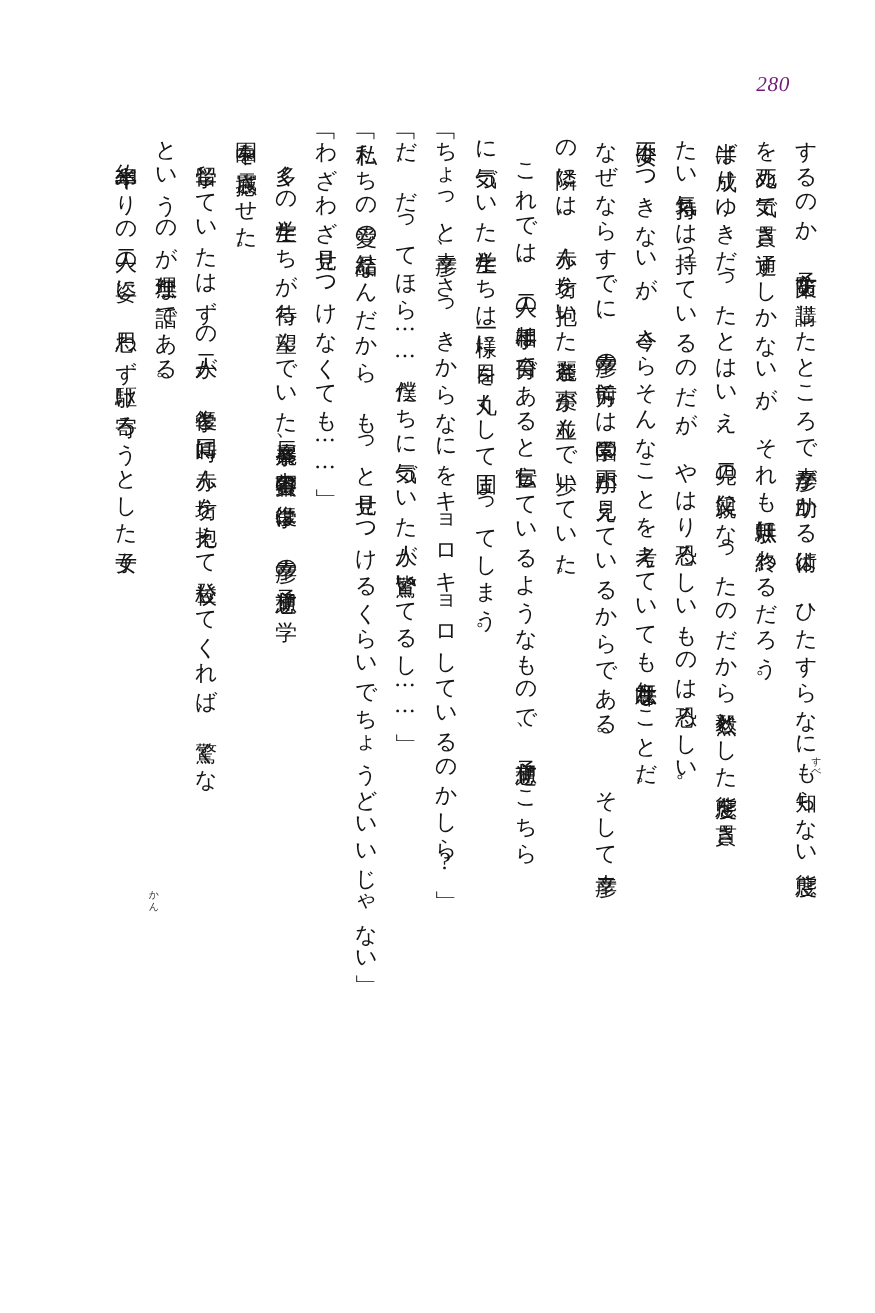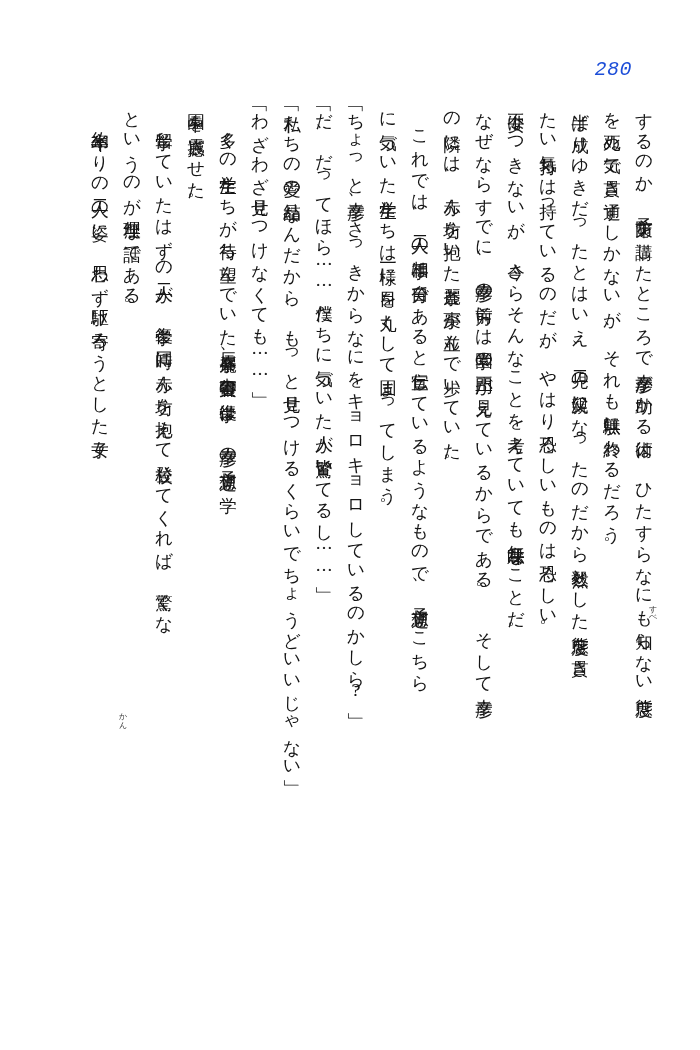--- a/index.html
+++ b/index.html
@@ -19,25 +19,25 @@
     position: absolute;
     left: 0; top: 0;
     width: 700px;
     height: 1050px;
     background: #fff;
   }
   .page-number {
     position: absolute;
     top: 58px;
     right: 68px;
-    font-size: 20px;
+    font-size: 17px;
     font-style: italic;
-    font-family: Liberation Mono, monospace;
+    font-family: Liberation Serif, serif;
     letter-spacing: 0.5px;
-    color: #1d4ed8;
+    color: #701a75;
   }
   .text-block {
     position: absolute;
     top: 100px;
     left: 62px;
     right: 48px;
     height: 900px;
     display: flex;
     flex-direction: row-reverse;
     justify-content: flex-start;

